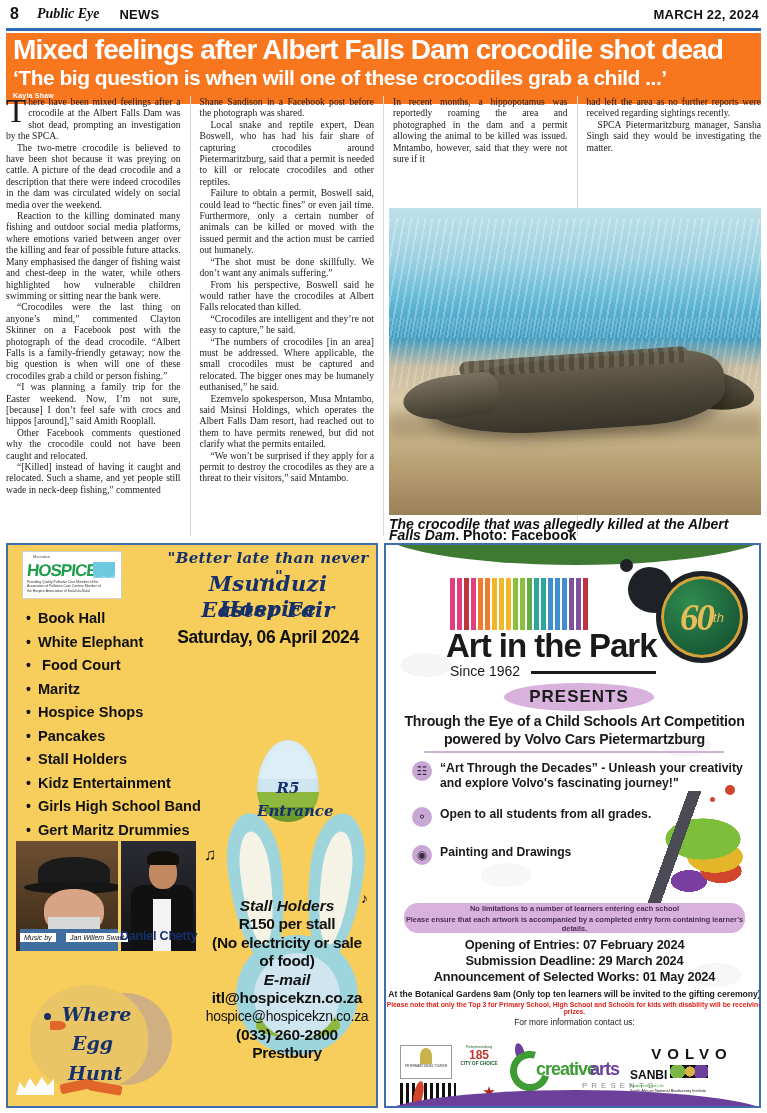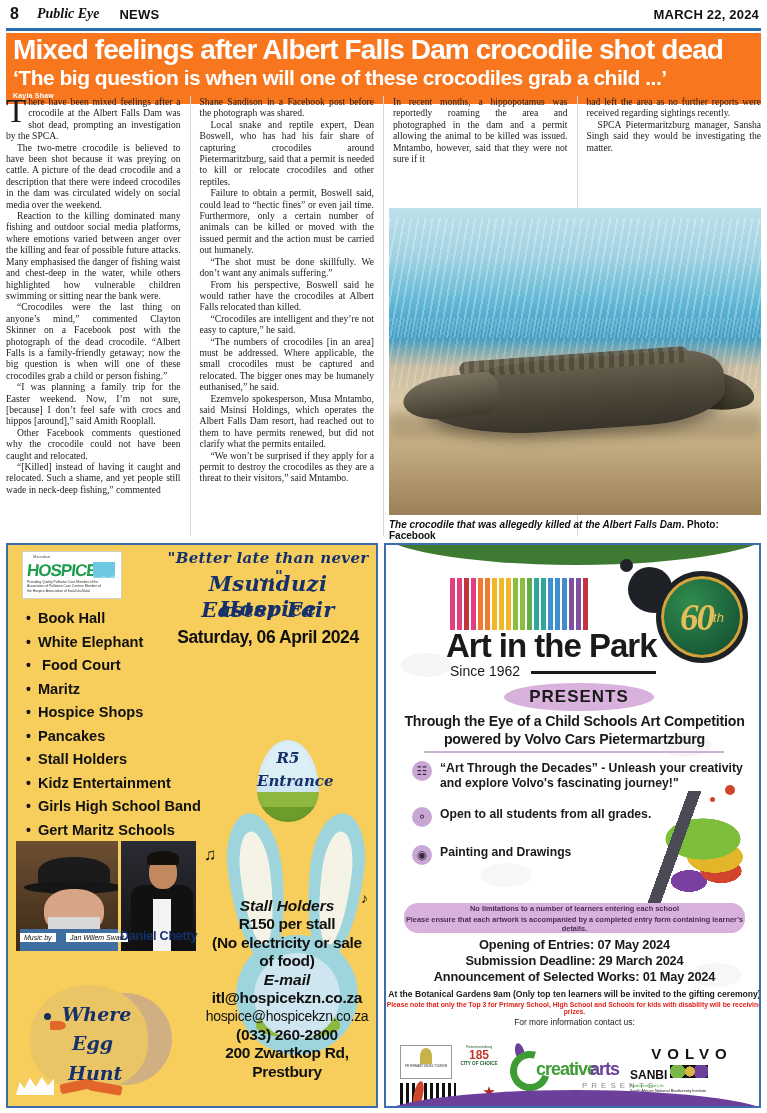--- a/index.html
+++ b/index.html
@@ -117,21 +117,21 @@
     background:repeating-linear-gradient(90deg,#4e4838 0 5px, #6b6350 5px 10px);
     border-radius:8px; transform:rotate(-4deg); opacity:.85;
   }
   .sand-cast {
     position:absolute; left:0; top:205px; width:100%; height:24px;
     background:rgba(90,70,40,.22); filter:blur(5px);
   }
   .caption {
     margin-top:4px;
     font-family:"Liberation Sans", sans-serif;
-    font-size:10px; line-height:11px; color:#111;
+    font-size:14px; line-height:11px; color:#111;
   }
   .caption i { font-style:italic; font-weight:bold; }
   .caption b { font-weight:bold; font-style:normal; }
 
   
   .ads { position:absolute; left:6px; top:543px; width:755px; height:565px; display:flex; gap:6px; }
 
   
   .ad-hospice {
     width:372px; height:565px;
@@ -190,21 +190,21 @@
   }
 
   .egg {
     position:absolute; left:249px; top:195px; width:62px; height:82px;
     border-radius:50% 50% 50% 50%/62% 62% 38% 38%;
     background:linear-gradient(#dceef6 0 48%, #cfe6f1 48% 64%, #8fb83e 64% 82%, #6d9b2c 82% 100%);
     box-shadow:inset 0 0 6px rgba(0,0,0,.06);
   }
   .egg .e1, .egg .e2 {
     position:absolute; color:#15306b; font-family:"DejaVu Serif", serif;
-    font-style:italic; font-weight:bold; width:100%; text-align:center;
+    font-style:italic; font-weight:bold; width:100%; text-align:center;margin-top:30px;
   }
   .egg .e1 { top:9px; font-size:15px; }
   .egg .e2 { top:32px; font-size:15px; }
 
   .bunny-ear-l, .bunny-ear-r {
     position:absolute; width:54px; height:148px; top:268px;
     border-radius:50%/36% 36% 64% 64%;
     background:#9ed5dd;
   }
   .bunny-ear-l { left:222px; transform:rotate(-7deg); }
@@ -517,21 +517,21 @@
     <ul class="hosp-list">
       <li>Book Hall</li>
       <li>White Elephant</li>
       <li> Food Court</li>
       <li>Maritz</li>
       <li>Hospice Shops</li>
       <li>Pancakes</li>
       <li>Stall Holders</li>
       <li>Kidz Entertainment</li>
       <li>Girls High School Band</li>
-      <li>Gert Maritz Schools</li>
+      <li>Gert Maritz Drummies</li>
     </ul>
     <div class="hosp-note">♪</div>
 
     <div class="hosp-script-q">"Better late than never ...."</div>
     <div class="hosp-script-1">Msunduzi Hospice</div>
     <div class="hosp-script-2">Easter Fair</div>
     <div class="hosp-date">Saturday, 06 April 2024</div>
 
     <div class="egg">
       <div class="e1">R5</div>
@@ -548,21 +548,20 @@
 
     <div class="hosp-stall">
       <div class="hs-t">Stall Holders</div>
       <div class="hs-l">R150 per stall</div>
       <div class="hs-l">(No electricity or sale</div>
       <div class="hs-l">of food)</div>
       <div class="hs-t">E-mail</div>
       <div class="hs-l">itl@hospicekzn.co.za</div>
       <div class="hs-sm">hospice@hospicekzn.co.za</div>
       <div class="hs-l">(033) 260-2800</div>
-      <div class="hs-l">200 Zwartkop Rd,</div>
       <div class="hs-l">Prestbury</div>
     </div>
 
     <div class="photo-band">
       <div class="pb-l">
         <div class="hat"></div>
           <div class="brim"></div>
           <div class="face"></div>
           <div class="beard"></div>
           <div class="shirt"></div>
@@ -648,21 +647,21 @@
     <div class="brush"></div>
     <div class="brush-dot1"></div>
     <div class="brush-dot2"></div>
 
     <div class="note-band">
       <div class="nb1">No limitations  to a number of learners entering each school</div>
       <div class="nb2">Please ensure that each artwork is accompanied by a completed entry form containing learner’s details.</div>
     </div>
 
     <div class="dates">
-      <div>Opening of Entries: 07 May 2024</div>
+      <div>Opening of Entries: 07 February 2024</div>
       <div>Submission Deadline: 29 March 2024</div>
       <div>Announcement of Selected Works: 01 May 2024</div>
     </div>
 
     <div class="venue">At the Botanical Gardens 9am (Only top ten learners will be invited to the gifting ceremony)</div>
     <div class="prize-note">Please note that only the Top 3 for Primary School, High School and Schools for kids with disability will be receiving prizes.</div>
     <div class="contact-1">For more information contact us:</div>
 
     <div class="logos">
       <div class="lg lg-pmb">

